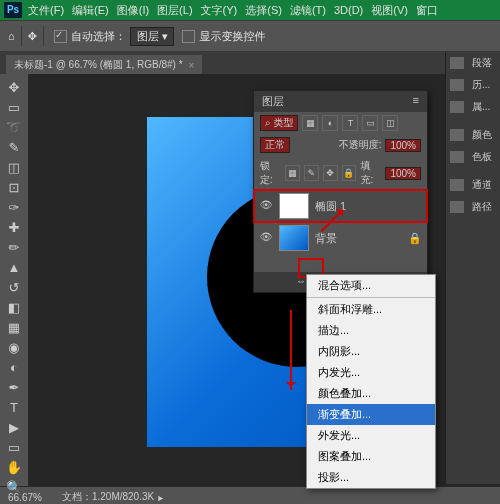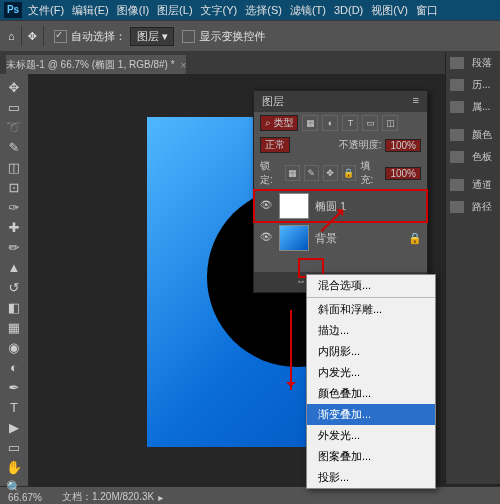--- a/index.html
+++ b/index.html
@@ -1,26 +1,26 @@
 <!DOCTYPE html>
 <html><head>
 <meta charset="utf-8">
 <style>
 html,body{margin:0;padding:0;background:#222;width:500px;height:504px;font-family:"Microsoft YaHei",Arial,sans-serif;font-size:11px;color:#ccc;overflow:hidden}
 .app{width:500px;height:504px;background:#535353;position:relative}
-.menubar{height:20px;background:#0c4a6e;display:flex;align-items:center;padding:0 4px;font-size:11px;color:#e0e0e0}
+.menubar{height:20px;background:#15803d;display:flex;align-items:center;padding:0 4px;font-size:11px;color:#e0e0e0}
 .menubar .ps{width:18px;height:16px;background:#001d33;color:#5fc8ff;font-weight:bold;text-align:center;line-height:16px;margin-right:6px;font-size:10px}
 .menubar span{margin-right:8px;white-space:nowrap}
 .optbar{height:30px;background:#535353;border-top:1px solid #383838;border-bottom:1px solid #383838;display:flex;align-items:center;padding:0 8px;color:#e0e0e0;font-size:11px}
 .optbar .chk{width:11px;height:11px;border:1px solid #888;margin:0 4px;display:inline-block;vertical-align:middle;position:relative}
 .optbar .chk.on::after{content:"✓";position:absolute;left:0;top:-2px;color:#ccc;font-size:10px}
 .optbar .drop{background:#3a3a3a;border:1px solid #222;padding:1px 6px;margin:16px 4px}
 .optbar .sep{width:1px;height:20px;background:#383838;margin:0 6px}
 .tabbar{height:22px;background:#3a3a3a;display:flex;align-items:flex-end;padding:0 6px}
-.tab{background:#535353;padding:3px 0 2px;font-size:10px;color:#ccc;display:flex;align-items:center}
+.tab{background:#535353;padding:3px 8px 2px;font-size:10px;color:#ccc;display:flex;align-items:center}
 .tab .x{margin-left:6px;font-size:10px;color:#999}
 .body{display:flex;height:412px}
 .toolbox{width:28px;background:#535353;border-right:1px solid #2a2a2a;display:flex;flex-direction:column;align-items:center;padding-top:4px}
 .toolbox .tl{width:20px;height:18px;margin:1px 0;position:relative;color:#ccc;font-size:13px;text-align:center;line-height:18px}
 .canvas-wrap{flex:1;background:#262626;display:flex;align-items:center;justify-content:center;position:relative;overflow:hidden}
 .canvas{width:235px;height:330px;background:linear-gradient(135deg,#4fb8ff 0%,#0a6cd8 60%,#0056c0 100%);position:relative;margin-top:4px}
 .circle{width:180px;height:180px;border-radius:50%;background:#000;position:absolute;left:60px;top:70px}
 .statusbar{height:20px;background:#535353;display:flex;align-items:center;padding:0 8px;font-size:10px;color:#ccc;border-top:1px solid #2a2a2a}
 .layers-panel{position:absolute;left:253px;top:90px;width:173px;background:#535353;border:1px solid #222;box-shadow:2px 2px 6px rgba(0,0,0,.5)}
 .panel-title{background:#3a3a3a;padding:3px 8px;font-size:11px;display:flex;justify-content:space-between;color:#ccc}

